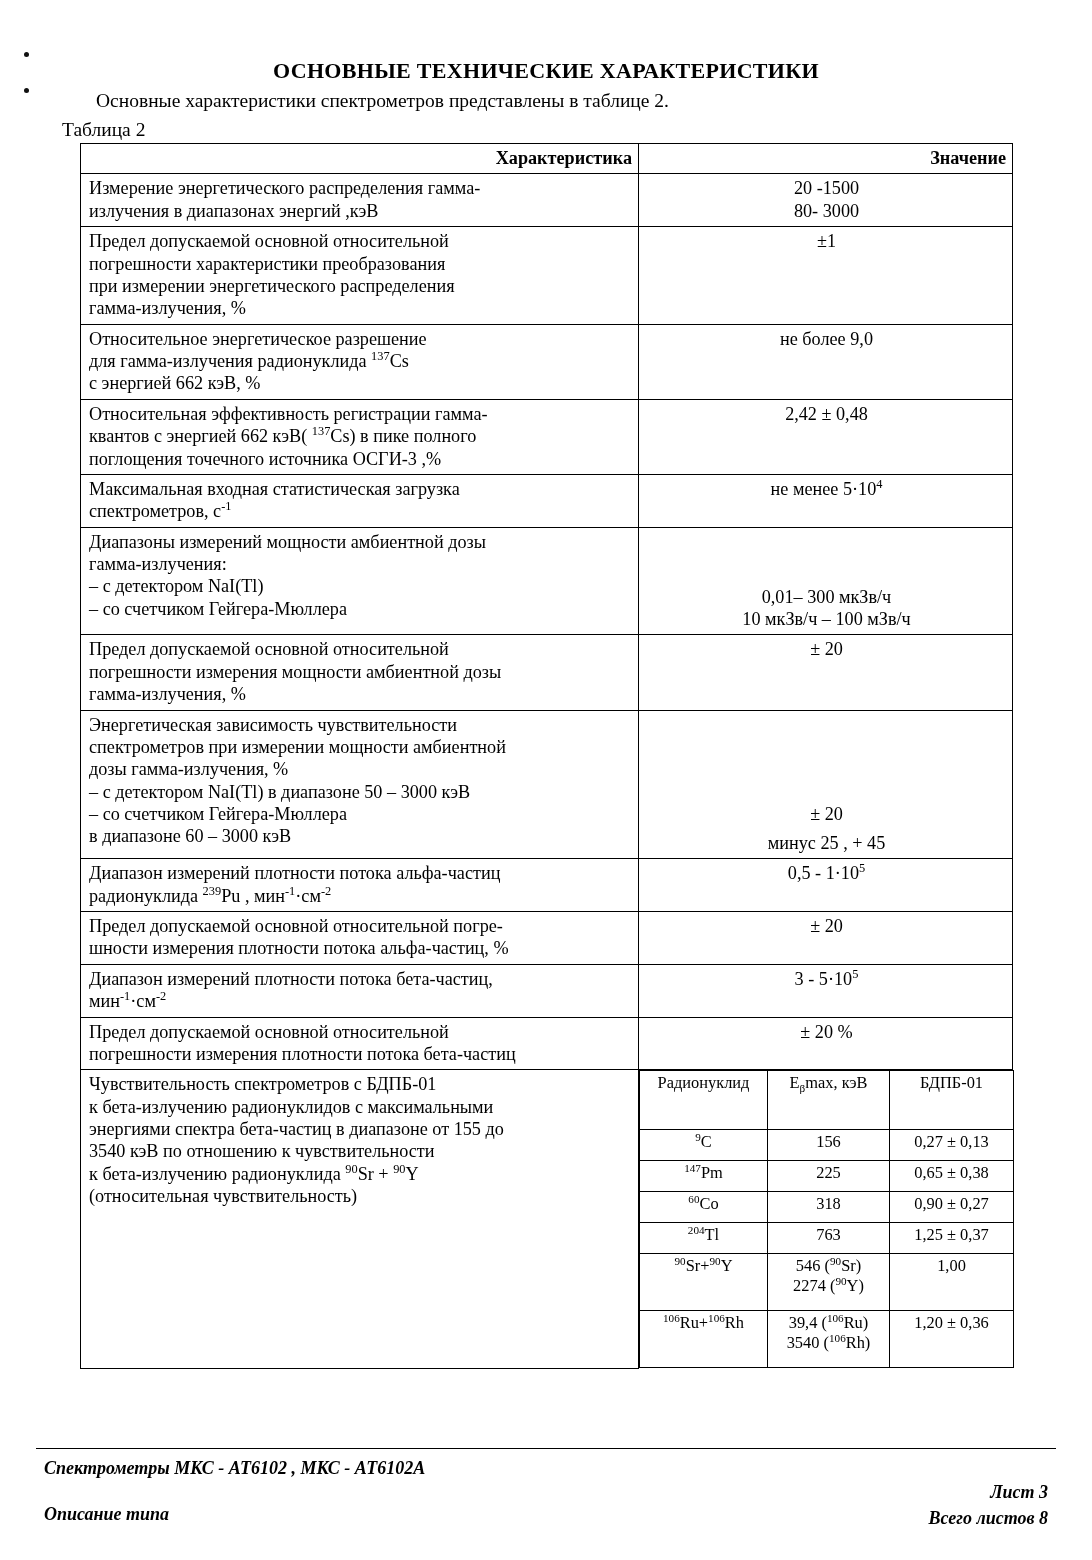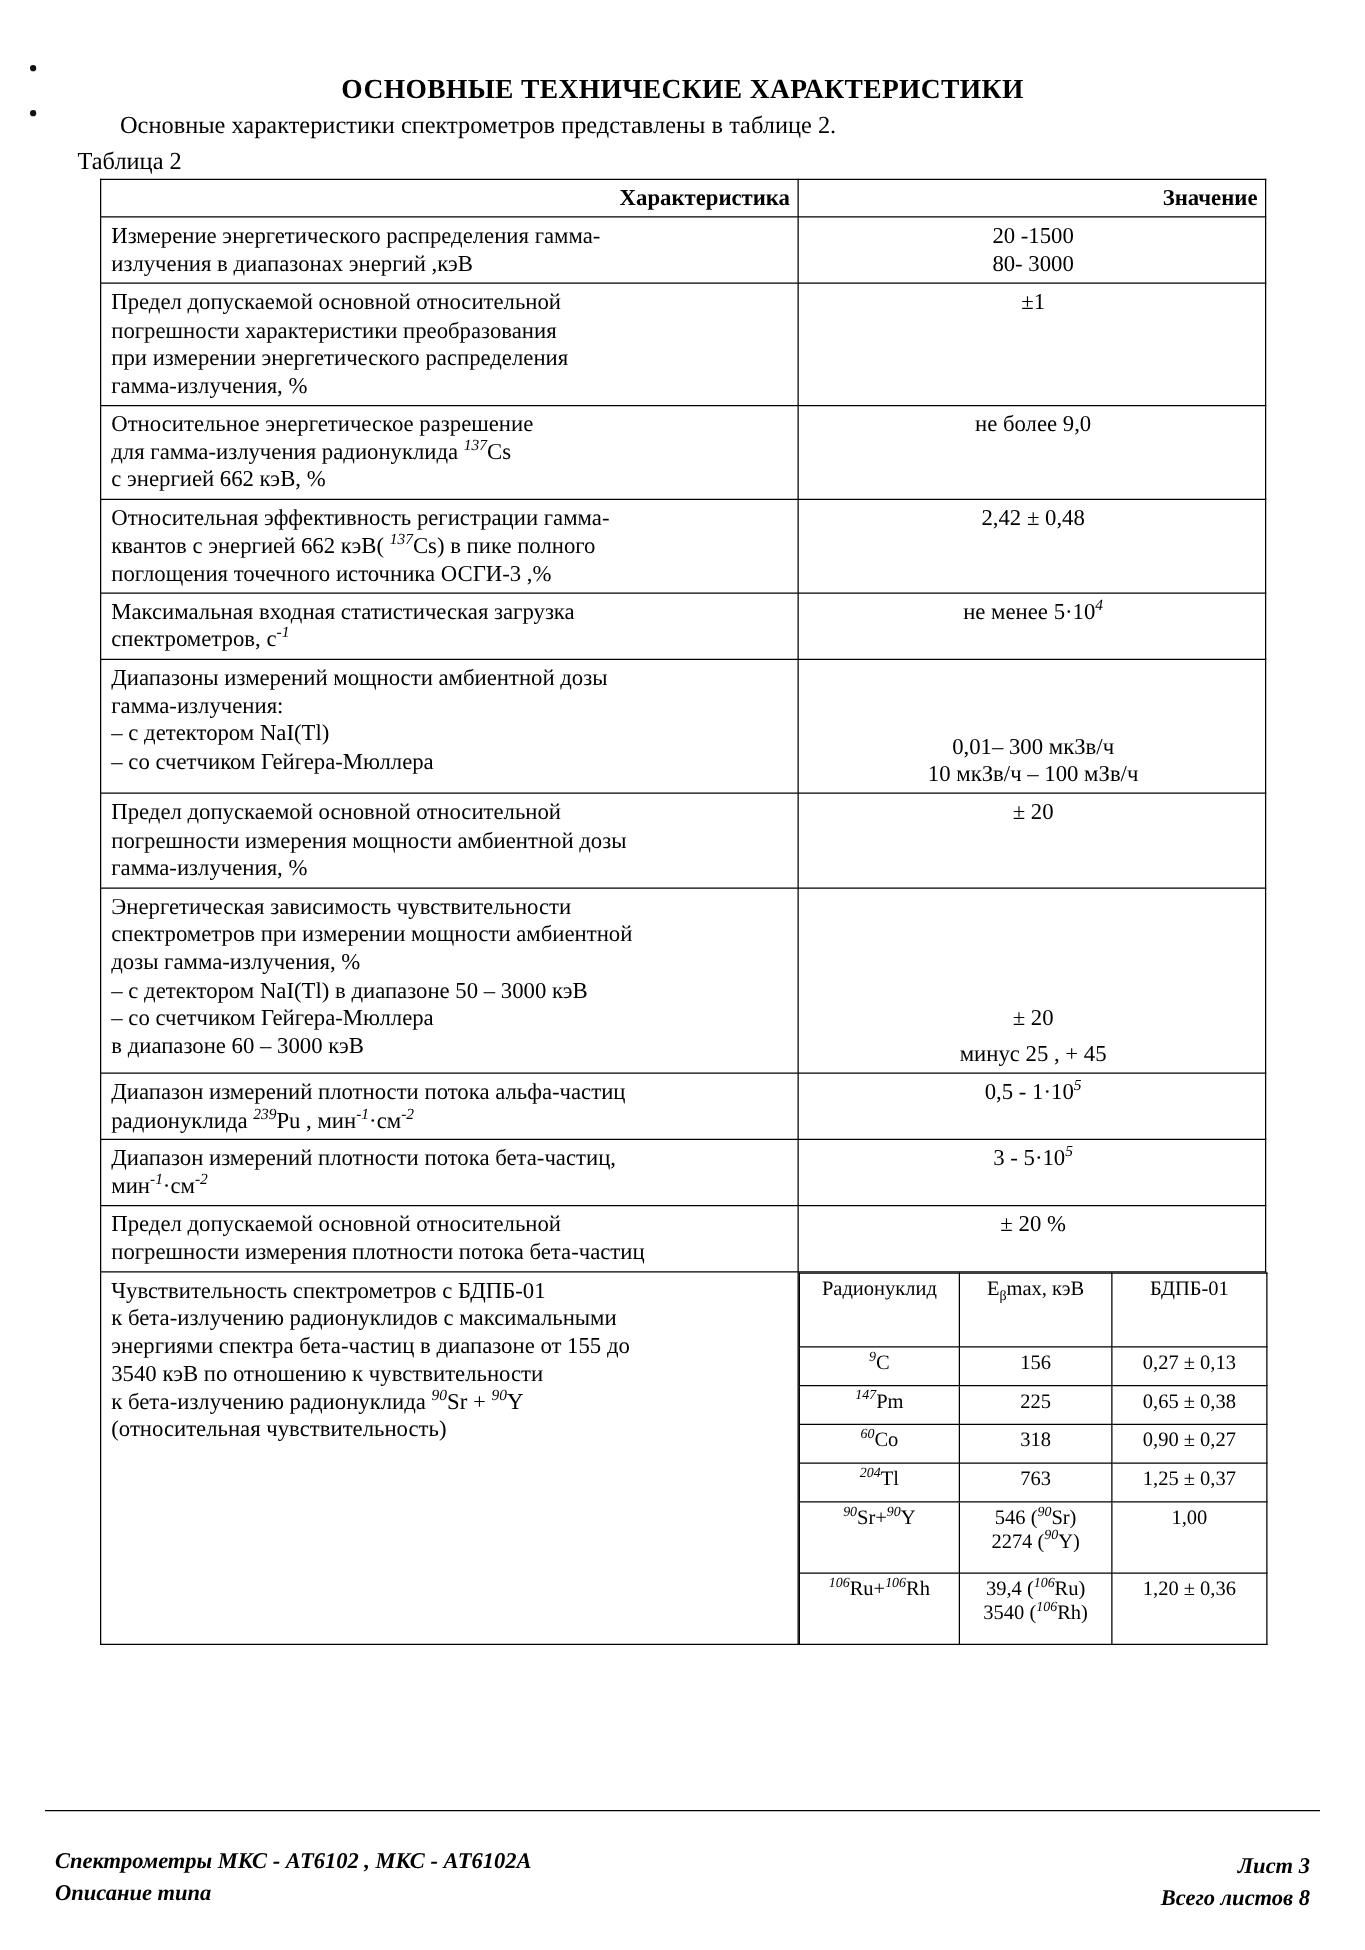--- a/index.html
+++ b/index.html
@@ -73,21 +73,21 @@
     font-size: 19.5px;
     padding: 4px 0 5px 0;
   }
   td.val {
     text-align: center;
     vertical-align: bottom;
     padding-bottom: 5px;
   }
   td.val.topv { vertical-align: top; }
 
-  sup { font-size: 0.68em; vertical-align: super; line-height: 0; font-style: italic; }
+  sup { font-size: 0.68em; vertical-align: super; line-height: 0; }
   sub { font-size: 0.68em; vertical-align: sub; line-height: 0; }
 
   
   table.sens {
     width: 100%;
     border-collapse: collapse;
     table-layout: fixed;
   }
   table.sens td {
     border: 1.3px solid #000;
@@ -107,21 +107,20 @@
     height: 0;
     border-top: 1.6px solid #000;
   }
   .foot-left1 {
     position: absolute;
     left: 44px;
     top: 1458px;
     font-size: 18px;
     font-style: italic;
     font-weight: bold;
-    margin-top: 20px;
   }
   .foot-left2 {
     position: absolute;
     left: 44px;
     top: 1504px;
     font-size: 18px;
     font-style: italic;
     font-weight: bold;
     text-align: center;
   }
@@ -263,20 +262,29 @@
       <tr>
         <td>
           <span class="l">Диапазон измерений плотности потока  альфа-частиц</span>
           <span class="l">радионуклида <sup>239</sup>Pu , мин<sup>-1</sup>·см<sup>-2</sup></span>
         </td>
         <td class="val">
           <span class="l">0,5 -  1·10<sup>5</sup></span>
         </td>
       </tr>
 
+      <tr>
+        <td>
+          <span class="l">Предел допускаемой основной относительной погре-</span>
+          <span class="l">шности измерения плотности потока альфа-частиц, %</span>
+        </td>
+        <td class="val">
+          <span class="l">± 20</span>
+        </td>
+      </tr>
 
       <tr>
         <td>
           <span class="l">Диапазон измерений плотности потока  бета-частиц,</span>
           <span class="l">мин<sup>-1</sup>·см<sup>-2</sup></span>
         </td>
         <td class="val topv">
           <span class="l">3  -  5·10<sup>5</sup></span>
         </td>
       </tr>

